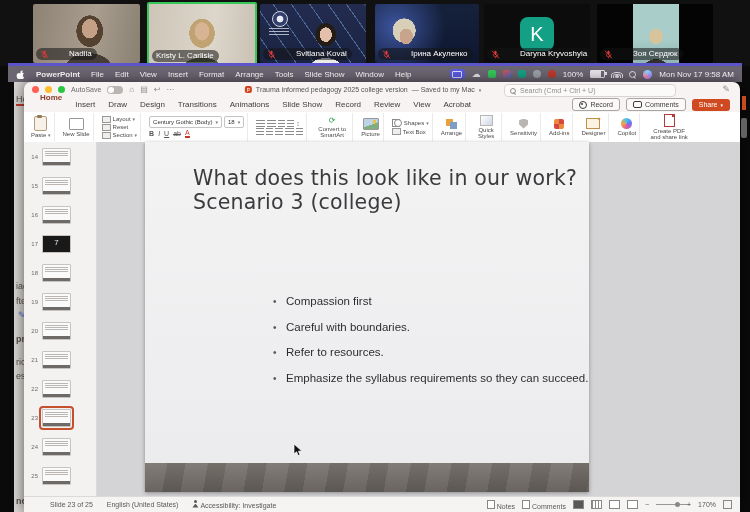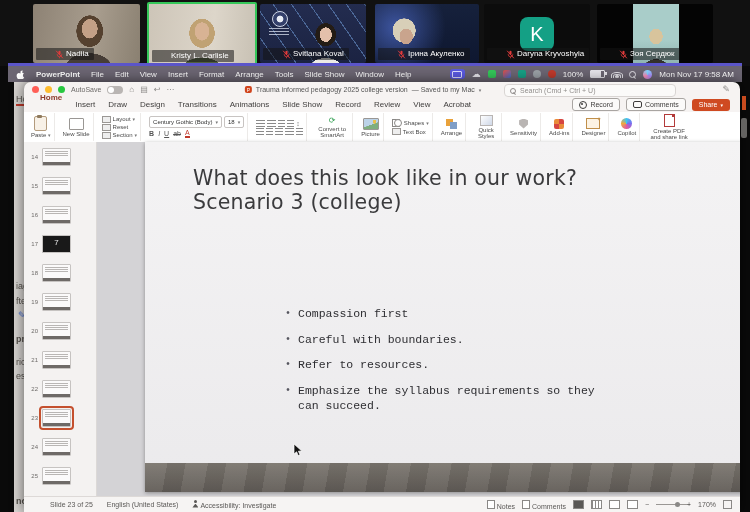--- a/index.html
+++ b/index.html
@@ -2,22 +2,22 @@
 <html><head>
 <meta charset="utf-8">
 <style>
   html,body{margin:0;padding:0;}
   body{width:750px;height:512px;position:relative;overflow:hidden;background:#0a0a0a;
        font-family:"Liberation Sans",sans-serif;-webkit-font-smoothing:antialiased;}
   
   .videostrip{position:absolute;left:0;top:0;width:750px;height:66px;background:#111;}
   .tile{position:absolute;top:4px;height:59px;border-radius:2px;overflow:hidden;background:#222;}
   .tile.speaking{border:2px solid #35c759;top:2px;height:61px;}
-  .namechip{position:absolute;left:3px;bottom:3px;display:flex;align-items:center;gap:2px;
-            background:rgba(20,20,20,.55);border-radius:1px;padding:1px 5px 1px 19px;
+  .namechip{position:absolute;left:3px;bottom:3px;display:flex;align-items:center;gap:20px;
+            background:rgba(20,20,20,.55);border-radius:6px;padding:1px 5px 1px 4px;
             color:#fff;font-size:8px;line-height:10px;white-space:nowrap;z-index:3;}
   .micsvg{width:9px;height:9px;flex:0 0 auto;}
   .t-nadiia{left:33px;width:107px;background:
       radial-gradient(ellipse 13px 16px at 53% 42%,#c3a086 60%,rgba(0,0,0,0) 61%),
       radial-gradient(ellipse 22px 26px at 53% 46%,#55412f 60%,rgba(0,0,0,0) 61%),
       radial-gradient(ellipse 38px 24px at 52% 108%,#463d36 60%,rgba(0,0,0,0) 61%),
       linear-gradient(100deg,#8d8274 0%,#a89d8e 55%,#8a8071 100%);}
   .t-kristy{left:147px;width:106px;background:
       radial-gradient(ellipse 12px 15px at 50% 45%,#d8b394 60%,rgba(0,0,0,0) 61%),
       radial-gradient(ellipse 21px 24px at 50% 48%,#c0a273 60%,rgba(0,0,0,0) 61%),
@@ -178,30 +178,30 @@
         position:relative;overflow:hidden;}
   .tbox::before{content:"";position:absolute;left:2px;top:2px;right:2px;height:6px;background:
         repeating-linear-gradient(#b9b6b4 0 1px,rgba(0,0,0,0) 1px 2px);}
   .tbox::after{content:"";position:absolute;left:0;right:0;bottom:0;height:3px;background:#6e6a67;}
   .tbox.dark{background:#191919;}
   .tbox.dark::before{background:none;}
   .tbox.dark::after{background:none;}
   .darknum{position:absolute;left:0;right:0;top:2px;text-align:center;color:#e8e8e8;font-size:8px;}
   .thumbrow.sel .tbox{outline:2px solid #c4502e;outline-offset:1px;}
   
-  .slide{position:absolute;left:121px;top:0;width:604px;height:350px;
+  .slide{position:absolute;left:121px;top:0;width:444px;height:350px;
          background:linear-gradient(180deg,#f4f3f4,#ebeaec);box-shadow:0 1px 4px rgba(0,0,0,.35);}
   .slide-title{position:absolute;left:48px;top:24px;width:452px;
                font-family:"DejaVu Sans",sans-serif;font-size:20.5px;line-height:1.18;
                color:#3b3b3d;letter-spacing:.2px;}
   .b1{position:absolute;left:58px;top:102px;width:384px;font-family:"DejaVu Sans",sans-serif;
       font-size:14px;line-height:1.35;color:#2e2e32;padding-left:16px;text-indent:-16px;}
   .b1 .mk{color:#55555e;}
-  .subs{position:absolute;left:128px;top:152px;width:330px;margin:12px;padding:0;list-style:none;
-        font-family:Liberation Mono, monospace;font-size:11.5px;color:#2e2e32;}
+  .subs{position:absolute;left:128px;top:152px;width:330px;margin:0;padding:0;list-style:none;
+        font-family:Liberation Sans, sans-serif;font-size:11.5px;color:#2e2e32;}
   .subs li{position:relative;padding-left:13px;margin-bottom:10px;line-height:1.35;}
   .subs li::before{content:"•";position:absolute;left:0;color:#55555e;font-size:10px;top:1px;}
   .floorband{position:absolute;left:0;right:0;bottom:0;height:29px;background:
       repeating-linear-gradient(100deg,rgba(255,255,255,.05) 0 22px,rgba(0,0,0,.06) 22px 40px),
       linear-gradient(180deg,#7b766f,#615c57);}
   
   .status{position:absolute;left:0;right:0;bottom:0;height:15px;background:#f6f4f3;
           border-top:1px solid #ddd9d7;display:flex;align-items:center;font-size:7px;
           color:#5a5856;gap:14px;padding:0 8px 0 26px;}
   .st-right{margin-left:auto;display:flex;align-items:center;gap:7px;}

